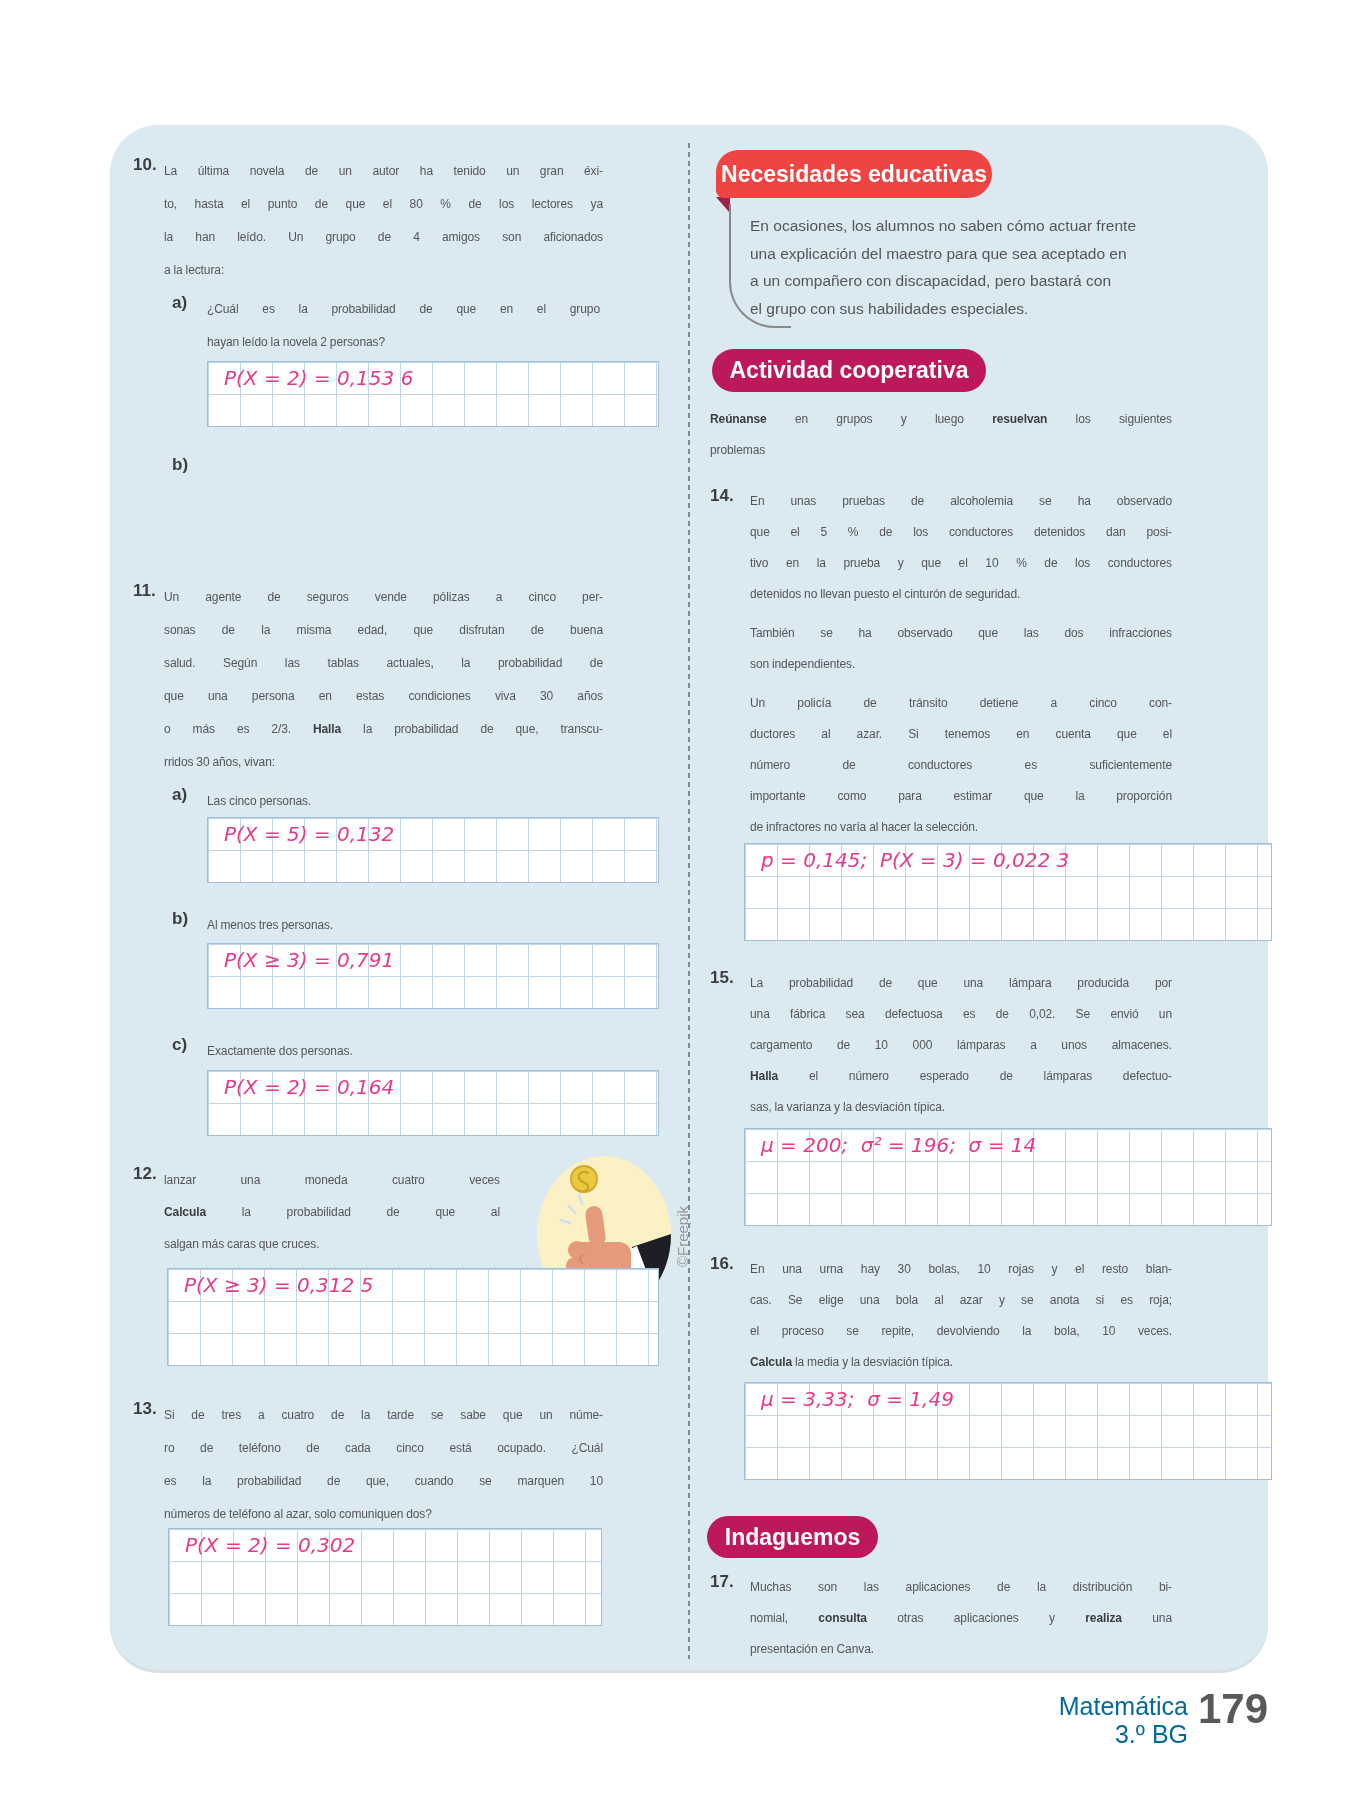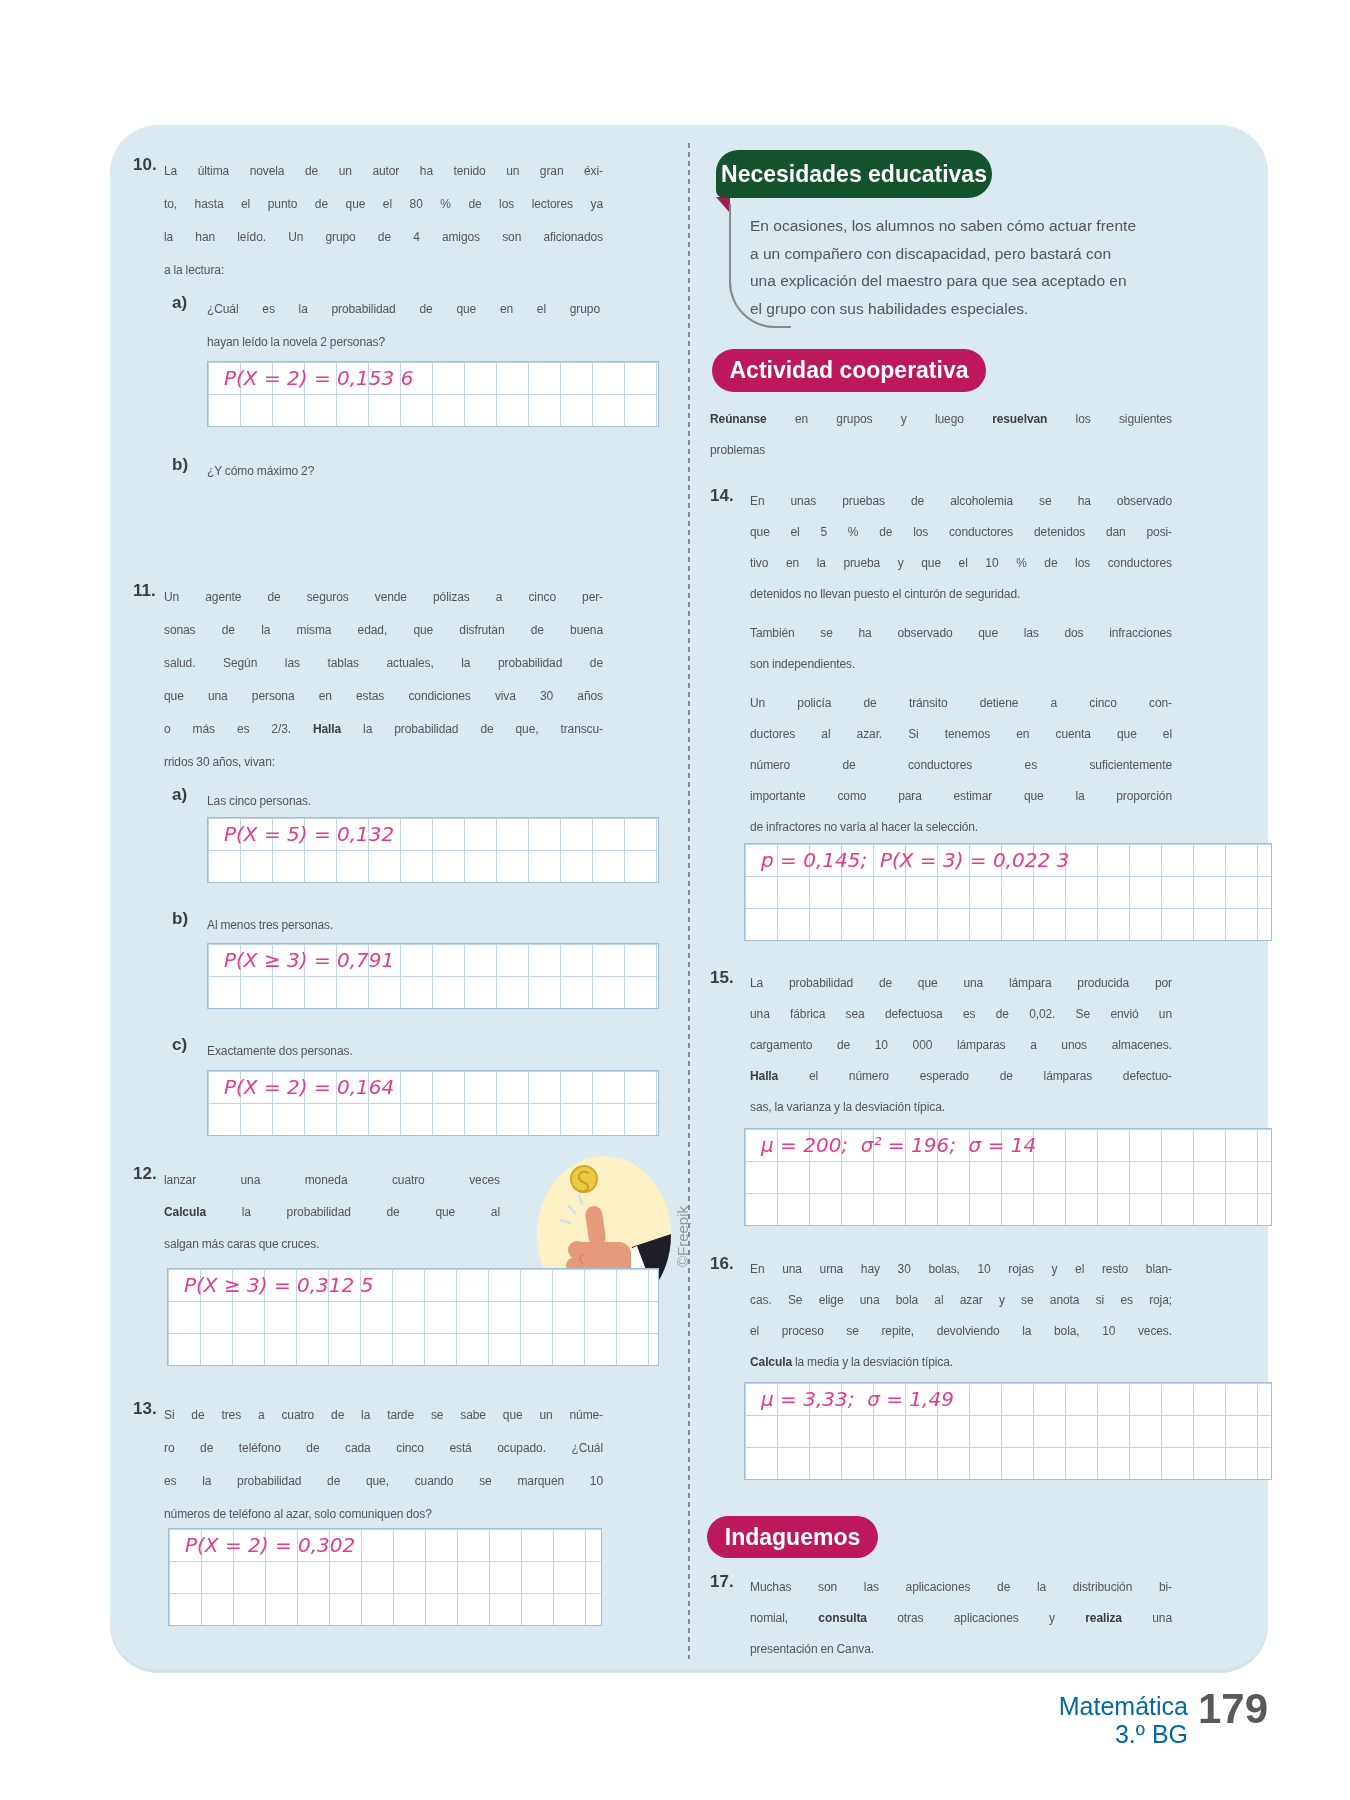--- a/index.html
+++ b/index.html
@@ -19,21 +19,21 @@
   .num{position:absolute;font-size:17px;}
   .plab{position:absolute;font-size:17px;}
   .grid{position:absolute;background-color:#ffffff;border:1px solid #a2bed8;
         background-image:linear-gradient(to right,#c0d5e8 1px,transparent 1px),
                          linear-gradient(to bottom,#c0d5e8 1px,transparent 1px);
         background-size:32px 32px;}
   .ans{position:absolute;left:16px;top:4px;font-family:"DejaVu Sans",sans-serif;
        font-style:italic;font-size:20px;color:#e6398b;white-space:pre;}
   .badge{position:absolute;color:#fff;font-weight:700;font-size:23px;
          display:flex;align-items:center;justify-content:center;}
-  .badge.pink{background:#14532d;border-radius:24px 26px 26px 8px;}
+  .badge.pink{background:#ef4444;border-radius:24px 26px 26px 8px;}
   .badge.teal{background:#be185d;border-radius:24px;}
   .fold{position:absolute;left:716px;top:197px;width:14px;height:16px;background:#9c2048;
         clip-path:polygon(0 0,100% 0,100% 100%);}
   .curve{position:absolute;left:729px;top:204px;width:60px;height:122px;
          border-left:2px solid #868a8d;border-bottom:2px solid #868a8d;
          border-bottom-left-radius:46px;}
   .callout{position:absolute;left:750px;top:212px;width:410px;font-size:15.5px;
            line-height:27.5px;color:#55565a;}
   .callout div{white-space:pre;}
   .credit{position:absolute;left:632px;top:1228px;width:100px;text-align:center;
@@ -60,23 +60,20 @@
   <div class="plab" style="left:172px;top:293px;">a)</div>
   <div class="par" style="left:207px;top:293px;width:393px;">
     <div class="jl">¿Cuál es la probabilidad de que en el grupo</div>
     <div class="ll">hayan leído la novela 2 personas?</div>
   </div>
   <div class="grid" style="left:207px;top:361px;width:450px;height:64px;">
     <span class="ans">P(X = 2) = 0,153 6</span>
   </div>
 
   <div class="plab" style="left:172px;top:455px;">b)</div>
-  <div class="par" style="left:207px;top:455px;width:393px;">
-    <div class="ll">¿Y cómo máximo 2?</div>
-  </div>
 
   <div class="num" style="left:133px;top:581px;">11.</div>
   <div class="par" style="left:164px;top:581px;">
     <div class="jl">Un agente de seguros vende pólizas a cinco per-</div>
     <div class="jl">sonas de la misma edad, que disfrutan de buena</div>
     <div class="jl">salud. Según las tablas actuales, la probabilidad de</div>
     <div class="jl">que una persona en estas condiciones viva 30 años</div>
     <div class="jl"><span>o más es 2/3. </span><b>Halla</b><span> la probabilidad de que, transcu-</span></div>
     <div class="ll">rridos 30 años, vivan:</div>
   </div>
@@ -152,22 +149,22 @@
   </div>
   <div class="grid" style="left:168px;top:1528px;width:432px;height:96px;">
     <span class="ans">P(X = 2) = 0,302</span>
   </div>
 
   <div class="fold"></div>
   <div class="curve"></div>
   <div class="badge pink" style="left:716px;top:150px;width:276px;height:48px;">Necesidades educativas</div>
   <div class="callout">
     <div>En ocasiones, los alumnos no saben cómo actuar frente</div>
+    <div>una explicación del maestro para que sea aceptado en</div>
     <div>a un compañero con discapacidad, pero bastará con</div>
-    <div>una explicación del maestro para que sea aceptado en</div>
     <div>el grupo con sus habilidades especiales.</div>
   </div>
 
   <div class="badge teal" style="left:712px;top:349px;width:274px;height:43px;">Actividad cooperativa</div>
 
   <div class="par rp" style="left:710px;top:404px;width:462px;">
     <div class="jl"><b>Reúnanse</b><span> en grupos y luego </span><b>resuelvan</b><span> los siguientes</span></div>
     <div class="ll">problemas</div>
   </div>
 

